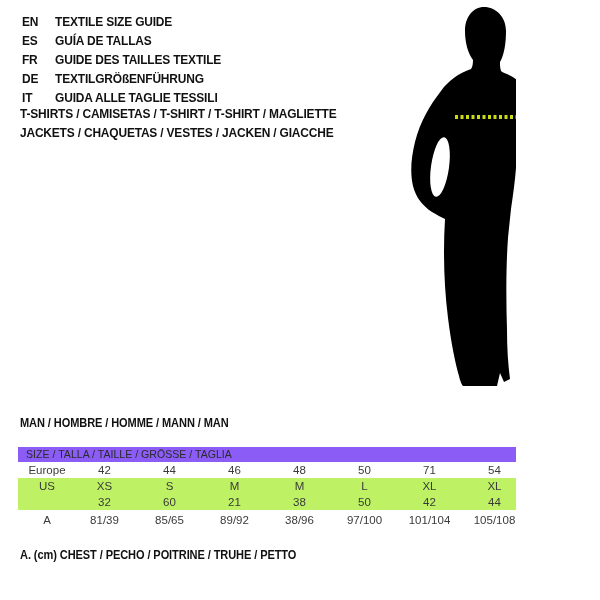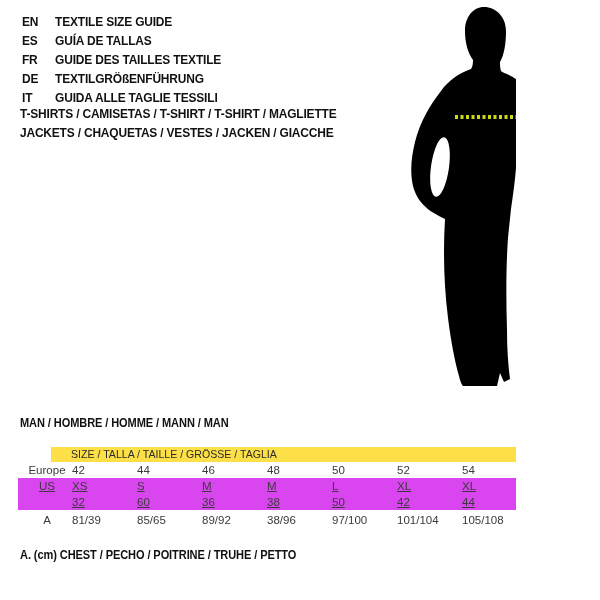--- a/index.html
+++ b/index.html
@@ -23,28 +23,28 @@
   .measure-a {
     position:absolute; top:108px; left:560px; font-size:13px; font-weight:bold; color:#000;
   }
 
   
   .section-title { position:absolute; top:416px; left:20px; font-size:12px; font-weight:bold; letter-spacing:-0.1px; }
 
   
   .size-table { position:absolute; top:447px; left:18px; width:574px; font-size:11.5px; color:#3a3a3a; }
   .t-header {
-    background:#fde047; height:15px; line-height:15px; padding-left:20px;
-    color:#2b2b2b; font-size:11.5px; overflow:hidden; white-space:nowrap;margin-left:33px;
+    background:#8b5cf6; height:15px; line-height:15px; padding-left:8px;
+    color:#2b2b2b; font-size:11.5px; overflow:hidden; white-space:nowrap;
   }
   .t-row { display:grid; grid-template-columns:54px repeat(8, 1fr); align-items:center; height:16px; }
-  .t-row.shade { background:#d946ef;text-decoration:underline; }
+  .t-row.shade { background:#bef264; }
   .t-row.last { height:19px; }
   .t-row .lbl { text-align:center; padding-left:4px; }
-  .t-row .val { }
+  .t-row .val { text-align:center; }
 
   
   .footnote { position:absolute; top:548px; left:20px; font-size:12px; font-weight:bold; letter-spacing:-0.1px; }
 </style>
 </head>
 <body>
 
 <div class="page">
 
   <div class="lang-list cond">
@@ -122,42 +122,42 @@
       <span class="cond" style="display:inline-block">SIZE / TALLA / TAILLE / GRÖSSE / TAGLIA</span>
     </div>
 
     <div class="t-row">
       <span class="lbl">Europe</span>
       <span class="val">42</span>
       <span class="val">44</span>
       <span class="val">46</span>
       <span class="val">48</span>
       <span class="val">50</span>
-      <span class="val">52</span>
+      <span class="val">71</span>
       <span class="val">54</span>
       <span class="val">56</span>
     </div>
 
     <div class="t-row shade">
       <span class="lbl">US</span>
       <span class="val">XS</span>
       <span class="val">S</span>
       <span class="val">M</span>
       <span class="val">M</span>
       <span class="val">L</span>
       <span class="val">XL</span>
       <span class="val">XL</span>
       <span class="val">XXL</span>
     </div>
 
     <div class="t-row shade">
       <span class="lbl"></span>
       <span class="val">32</span>
       <span class="val">60</span>
-      <span class="val">36</span>
+      <span class="val">21</span>
       <span class="val">38</span>
       <span class="val">50</span>
       <span class="val">42</span>
       <span class="val">44</span>
       <span class="val">46</span>
     </div>
 
     <div class="t-row last">
       <span class="lbl">A</span>
       <span class="val">81/39</span>

